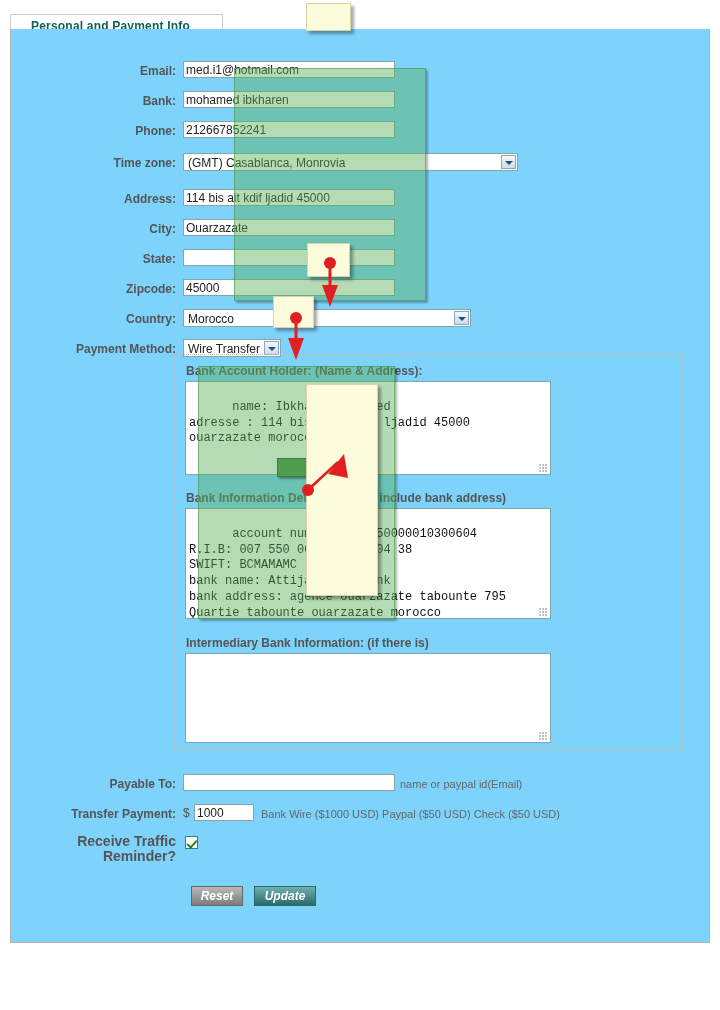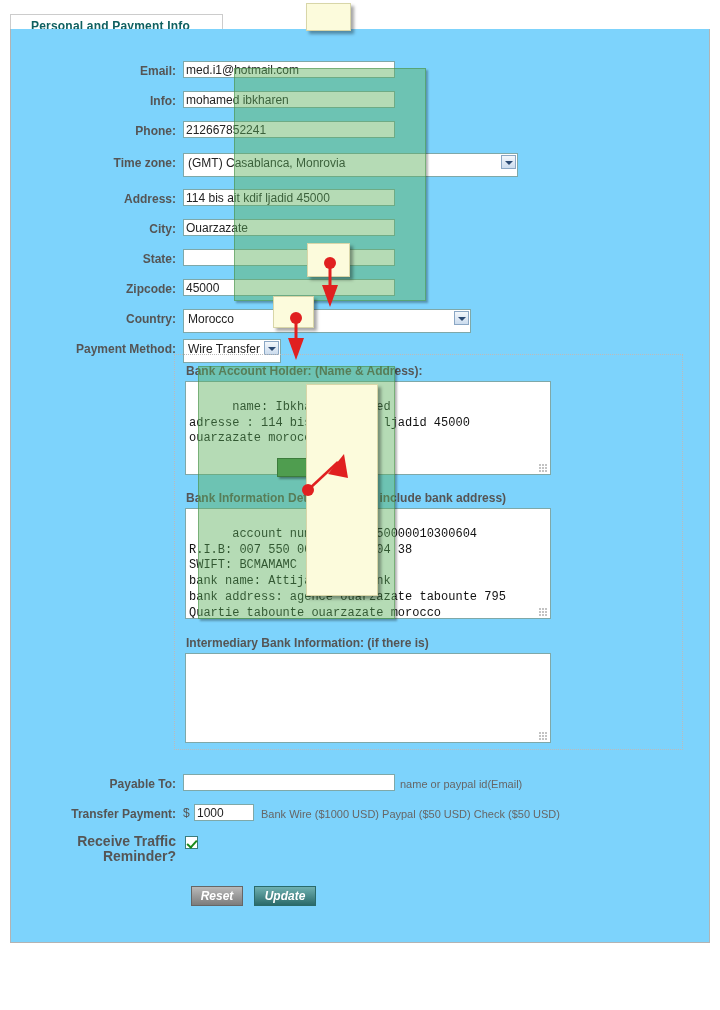--- a/index.html
+++ b/index.html
@@ -63,21 +63,21 @@
     border:1px solid #7fa8a8;
     background:#ffffff;
     box-sizing:border-box;
     font-family:"Liberation Sans", sans-serif;
     font-size:12px;color:#222222;
     padding:0 2px;
     line-height:15px;
   }
   .sel{
     position:absolute;left:172px;top:0;
-    height:24px;
+    height:18px;
     border:1px solid #7fa8a8;
     background:#ffffff;
     box-sizing:border-box;
     font-family:"Liberation Sans", sans-serif;
     font-size:12px;color:#222222;
     padding:0 2px;
   }
   .sel .val{position:absolute;left:4px;top:1px;line-height:16px;white-space:nowrap;}
   .arrowbtn{
     position:absolute;right:1px;top:1px;width:15px;height:14px;
@@ -189,21 +189,21 @@
 </div>
 
 <div id="panel">
 
   <div class="row" style="top:32px;">
     <span class="lbl">Email:</span>
     <input class="txt" value="med.i1@hotmail.com" style="">
   </div>
 
   <div class="row" style="top:62px;">
-    <span class="lbl">Info:</span>
+    <span class="lbl">Bank:</span>
     <input class="txt" value="mohamed ibkharen" style="">
   </div>
 
   <div class="row" style="top:92px;">
     <span class="lbl">Phone:</span>
     <input class="txt" value="212667852241" style="">
   </div>
 
   <div class="row" style="top:124px;">
     <span class="lbl">Time zone:</span>

